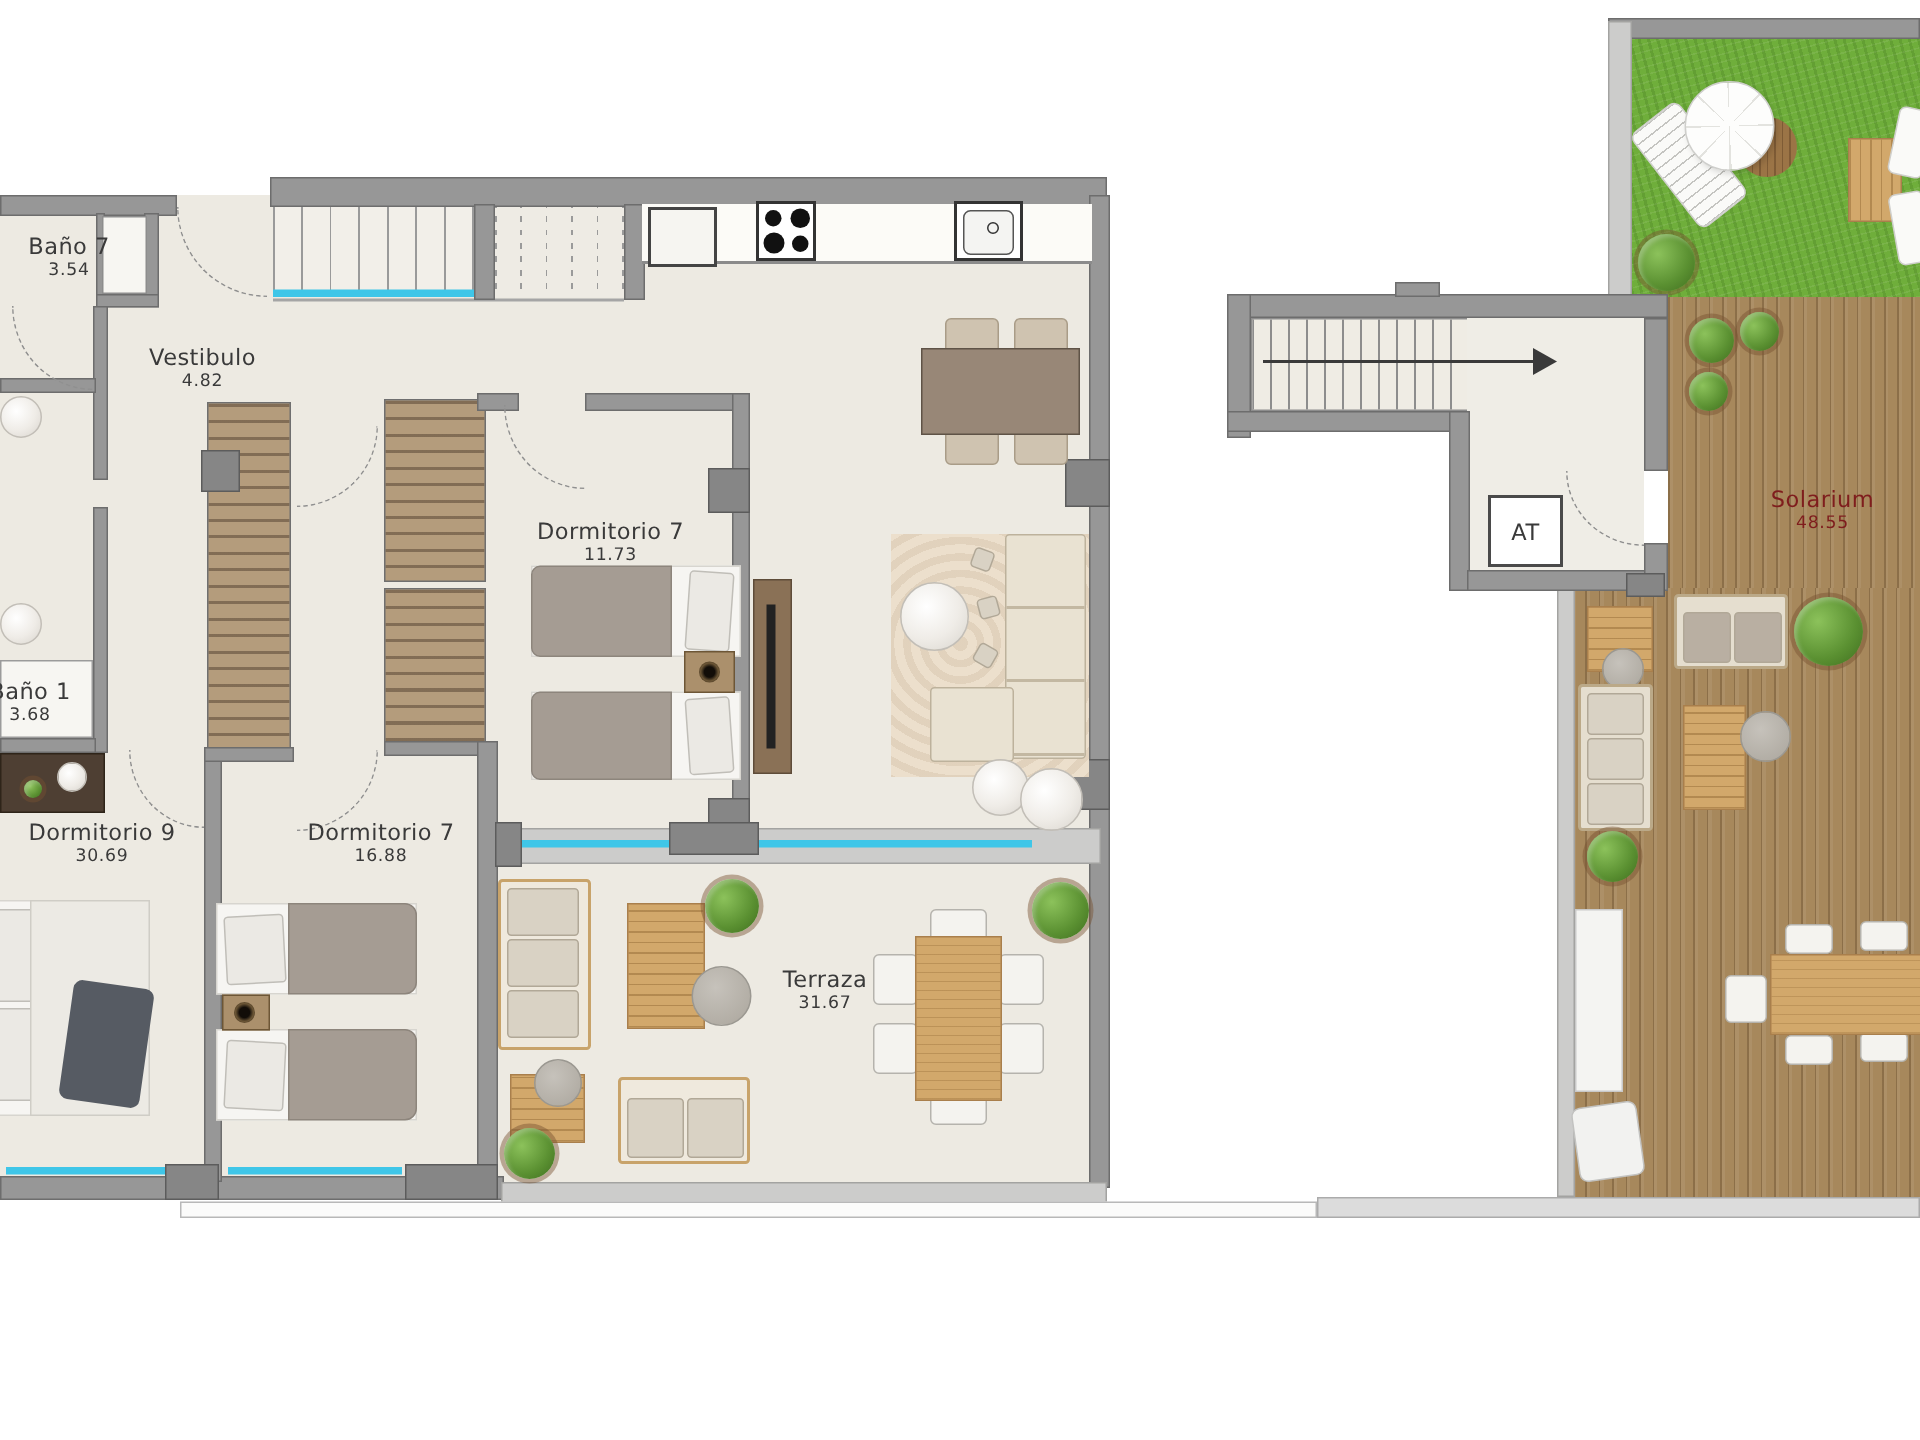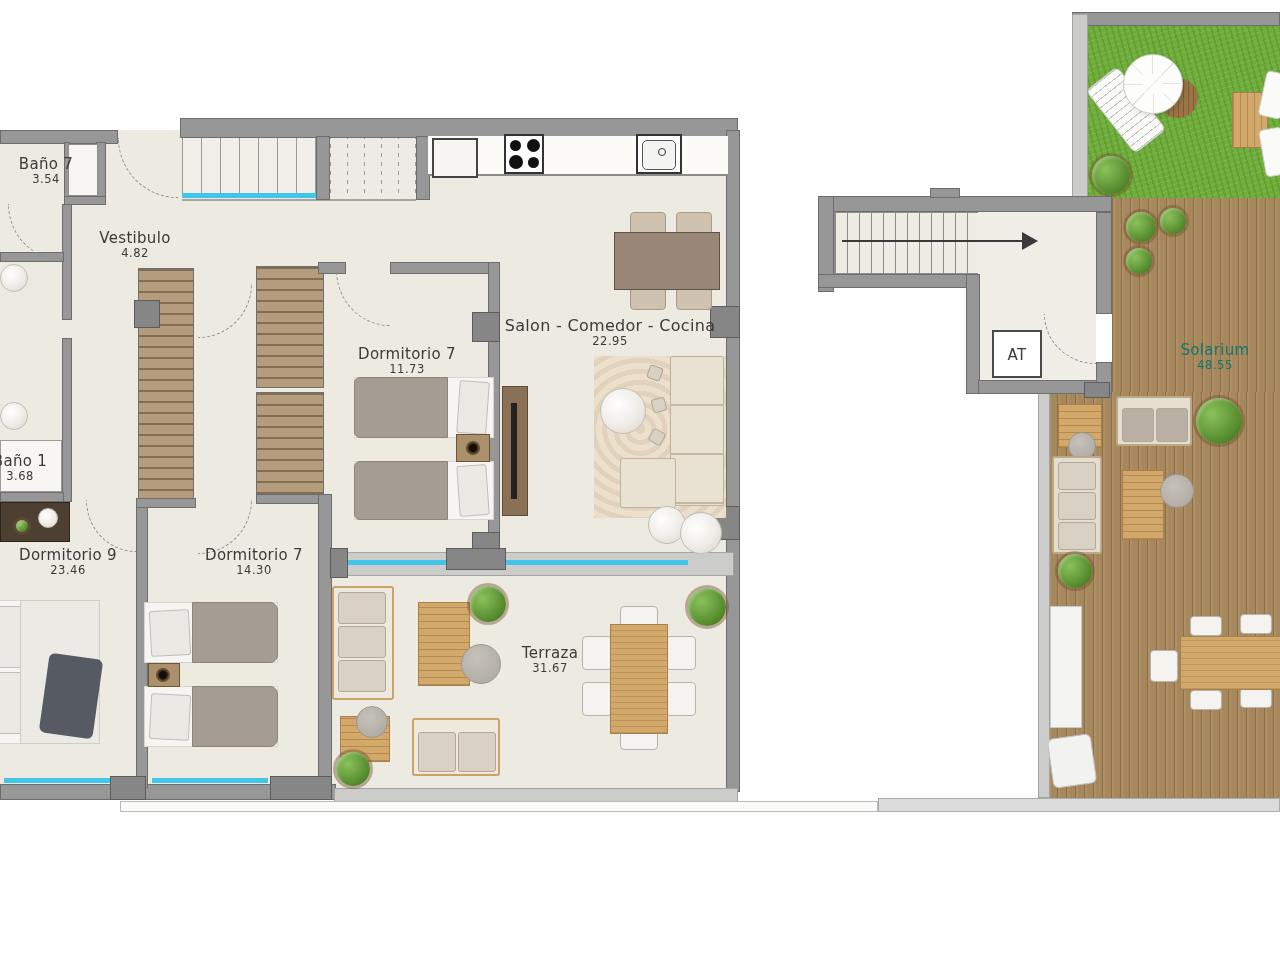--- a/index.html
+++ b/index.html
@@ -269,38 +269,34 @@
     <span class="ar">3.54</span>
   </div>
   <div class="rl" style="left:80px;top:229px;width:110px;">
     <span>Vestibulo</span>
     <span class="ar">4.82</span>
   </div>
   <div class="rl" style="left:348px;top:345px;width:118px;">
     <span>Dormitorio 7</span>
     <span class="ar">11.73</span>
   </div>
-  <div class="rl" style="left:498px;top:316px;width:224px;font-size:16px;">
-    <span>Salon - Comedor - Cocina</span>
-    <span class="ar">22.95</span>
-  </div>
   <div class="rl" style="left:-20px;top:452px;width:80px;">
     <span>Baño 1</span>
     <span class="ar">3.68</span>
   </div>
   <div class="rl" style="left:12px;top:546px;width:112px;">
     <span>Dormitorio 9</span>
-    <span class="ar">23.46</span>
+    <span class="ar">30.69</span>
   </div>
   <div class="rl" style="left:196px;top:546px;width:116px;">
     <span>Dormitorio 7</span>
-    <span class="ar">14.30</span>
+    <span class="ar">16.88</span>
   </div>
   <div class="rl" style="left:512px;top:644px;width:76px;">
     <span>Terraza</span>
     <span class="ar">31.67</span>
   </div>
-  <div class="rl" style="left:1172px;top:341px;width:86px;color:#0f766e;">
+  <div class="rl" style="left:1172px;top:324px;width:86px;color:#7f1d1d;">
     <span>Solarium</span>
     <span class="ar">48.55</span>
   </div>
 
 </div>
 
 </body></html>

